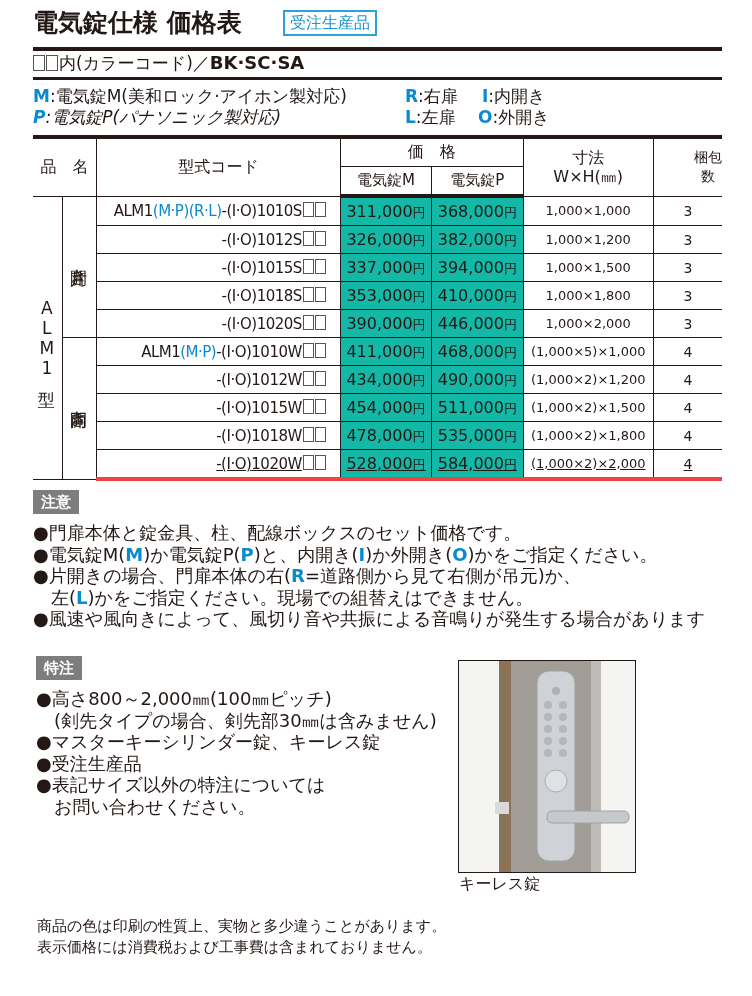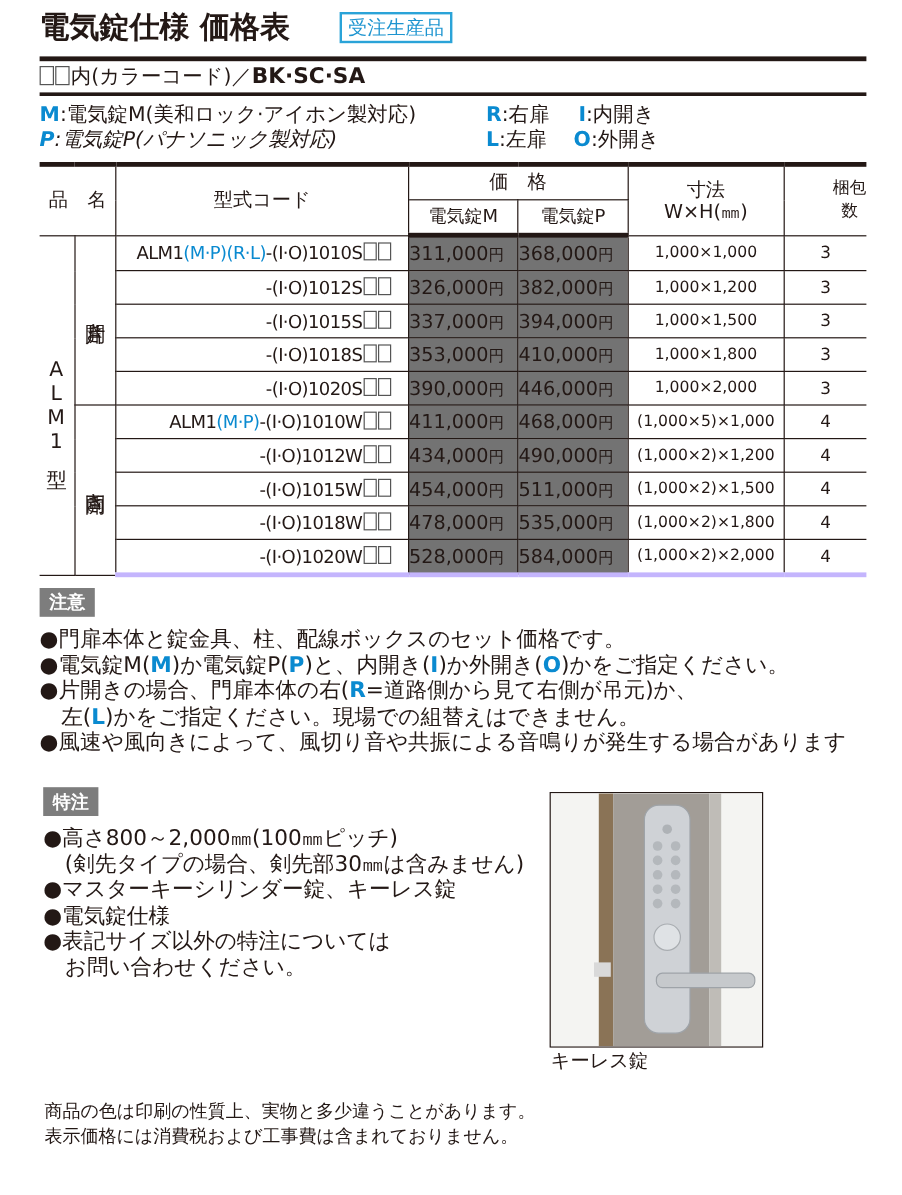--- a/index.html
+++ b/index.html
@@ -12,28 +12,28 @@
   .colorcode { left:33px; top:52px; font-size:17px; white-space:nowrap; }
   .colorcode .sq { display:inline-block; width:10px; height:14px; border:1px solid #555; margin-right:1px; vertical-align:-2px; }
   .colorcode b { font-size:18px; }
   .legend { font-size:17px; white-space:nowrap; line-height:21px; }
   .blue { color:#0a8ad0; }
   .blueb { color:#0a8ad0; font-weight:bold; }
   table.price { position:absolute; left:33px; top:135px; width:689px; border-collapse:collapse; font-size:15px; }
   table.price td, table.price th { border:1px solid #231815; padding:0; height:27px; font-weight:normal; }
   table.price thead tr:first-child th { border-top:4px solid #231815; }
   table.price thead tr:last-child th { border-bottom:4px solid #231815; }
-  table.price tbody tr:last-child td { border-bottom:4px solid #c4b5fd; }
+  table.price tbody tr:last-child td { border-bottom:4px solid #ef4444;text-decoration:underline; }
   table.price tr td:first-child, table.price tr th:first-child { border-left:none; }
   table.price tr td:last-child, table.price tr th:last-child { border-right:none; }
   .hdr { font-size:16px; text-align:center; }
   .vert { writing-mode:vertical-rl; text-orientation:upright; font-size:17px; letter-spacing:0px; text-align:center; }
   .code { text-align:right; padding-right:14px !important; font-weight:bold; font-size:15px; letter-spacing:-0.5px; white-space:nowrap; }
   .code .sq { display:inline-block; width:9px; height:13px; border:1px solid #555; vertical-align:-1px; margin-left:1px; }
-  .price-cell { background:#737373; font-weight:bold; font-size:16px; white-space:nowrap; }
+  .price-cell { background:#14b8a6; font-weight:bold; font-size:16px; text-align:center; white-space:nowrap; }
   .price-cell .yen { font-weight:normal; font-size:13px; }
   .size { text-align:center; font-size:13px; white-space:nowrap; }
   .qty { text-align:center; font-size:14px; }
   .section-tag { background:#7d7d7d; color:#fff; font-weight:bold; font-size:15px; padding:3px 8px; line-height:18px; }
   .notes { font-size:18px; line-height:21.5px; white-space:nowrap; }
   .notes .indent { padding-left:18px; }
   .photo { left:458px; top:660px; width:176px; height:211px; border:1.5px solid #231815; background:#fff; overflow:hidden; }
   .caption { left:459px; top:874px; font-size:16px; }
   .footer { left:37px; top:916px; font-size:15px; line-height:21px; white-space:nowrap; }
 </style>
@@ -188,21 +188,21 @@
   <div><span>●片開きの場合、門扉本体の右(</span><span class="blueb">R</span><span>=道路側から見て右側が吊元)か、</span></div>
   <div class="indent"><span>左(</span><span class="blueb">L</span><span>)かをご指定ください。現場での組替えはできません。</span></div>
   <div>●風速や風向きによって、風切り音や共振による音鳴りが発生する場合があります</div>
 </div>
 
 <div class="abs section-tag" style="left:36px; top:656px;">特注</div>
 <div class="abs notes" style="left:36px; top:688px;">
   <div>●高さ800～2,000㎜(100㎜ピッチ)</div>
   <div class="indent">(剣先タイプの場合、剣先部30㎜は含みません)</div>
   <div>●マスターキーシリンダー錠、キーレス錠</div>
-  <div>●電気錠仕様</div>
+  <div>●受注生産品</div>
   <div>●表記サイズ以外の特注については</div>
   <div class="indent">お問い合わせください。</div>
 </div>
 
 <div class="abs photo">
   <svg width="176" height="211" viewBox="0 0 176 211">
     <rect x="0" y="0" width="176" height="211" fill="#f4f4f2"></rect>
     <rect x="40" y="0" width="12" height="211" fill="#8a7356"></rect>
     <rect x="52" y="0" width="80" height="211" fill="#a29d97"></rect>
     <rect x="132" y="0" width="10" height="211" fill="#bfbcb7"></rect>

